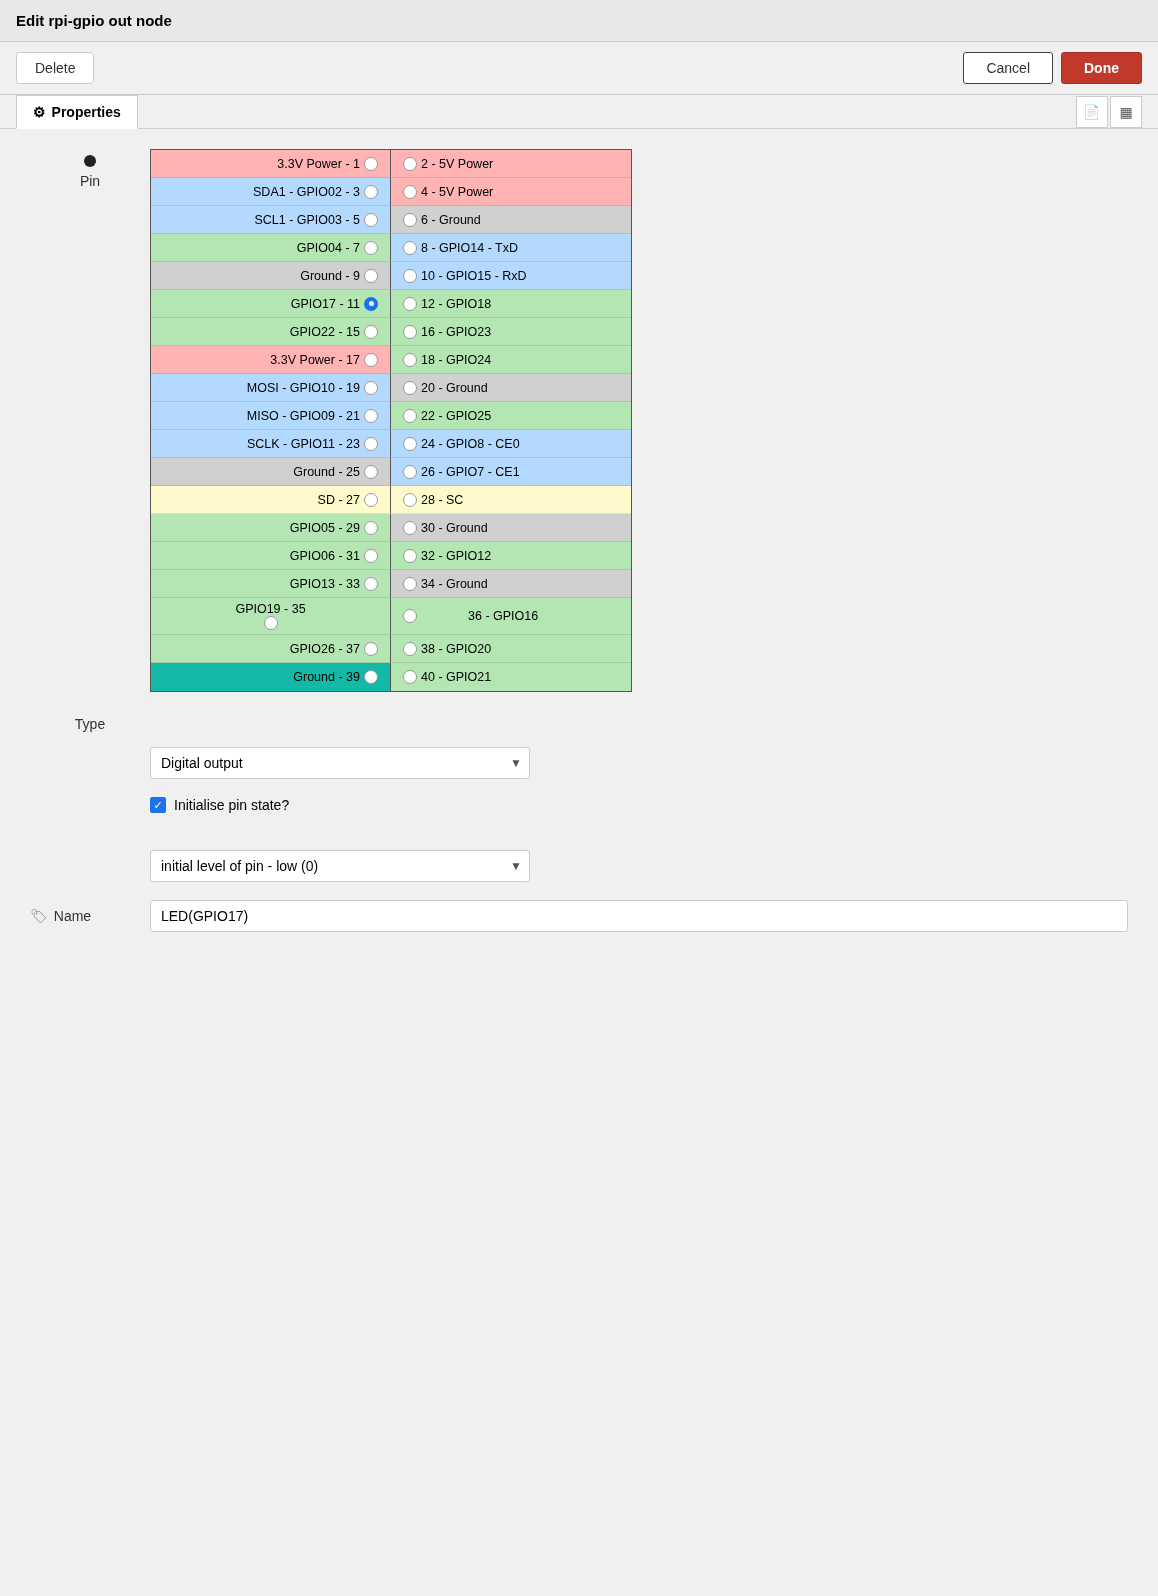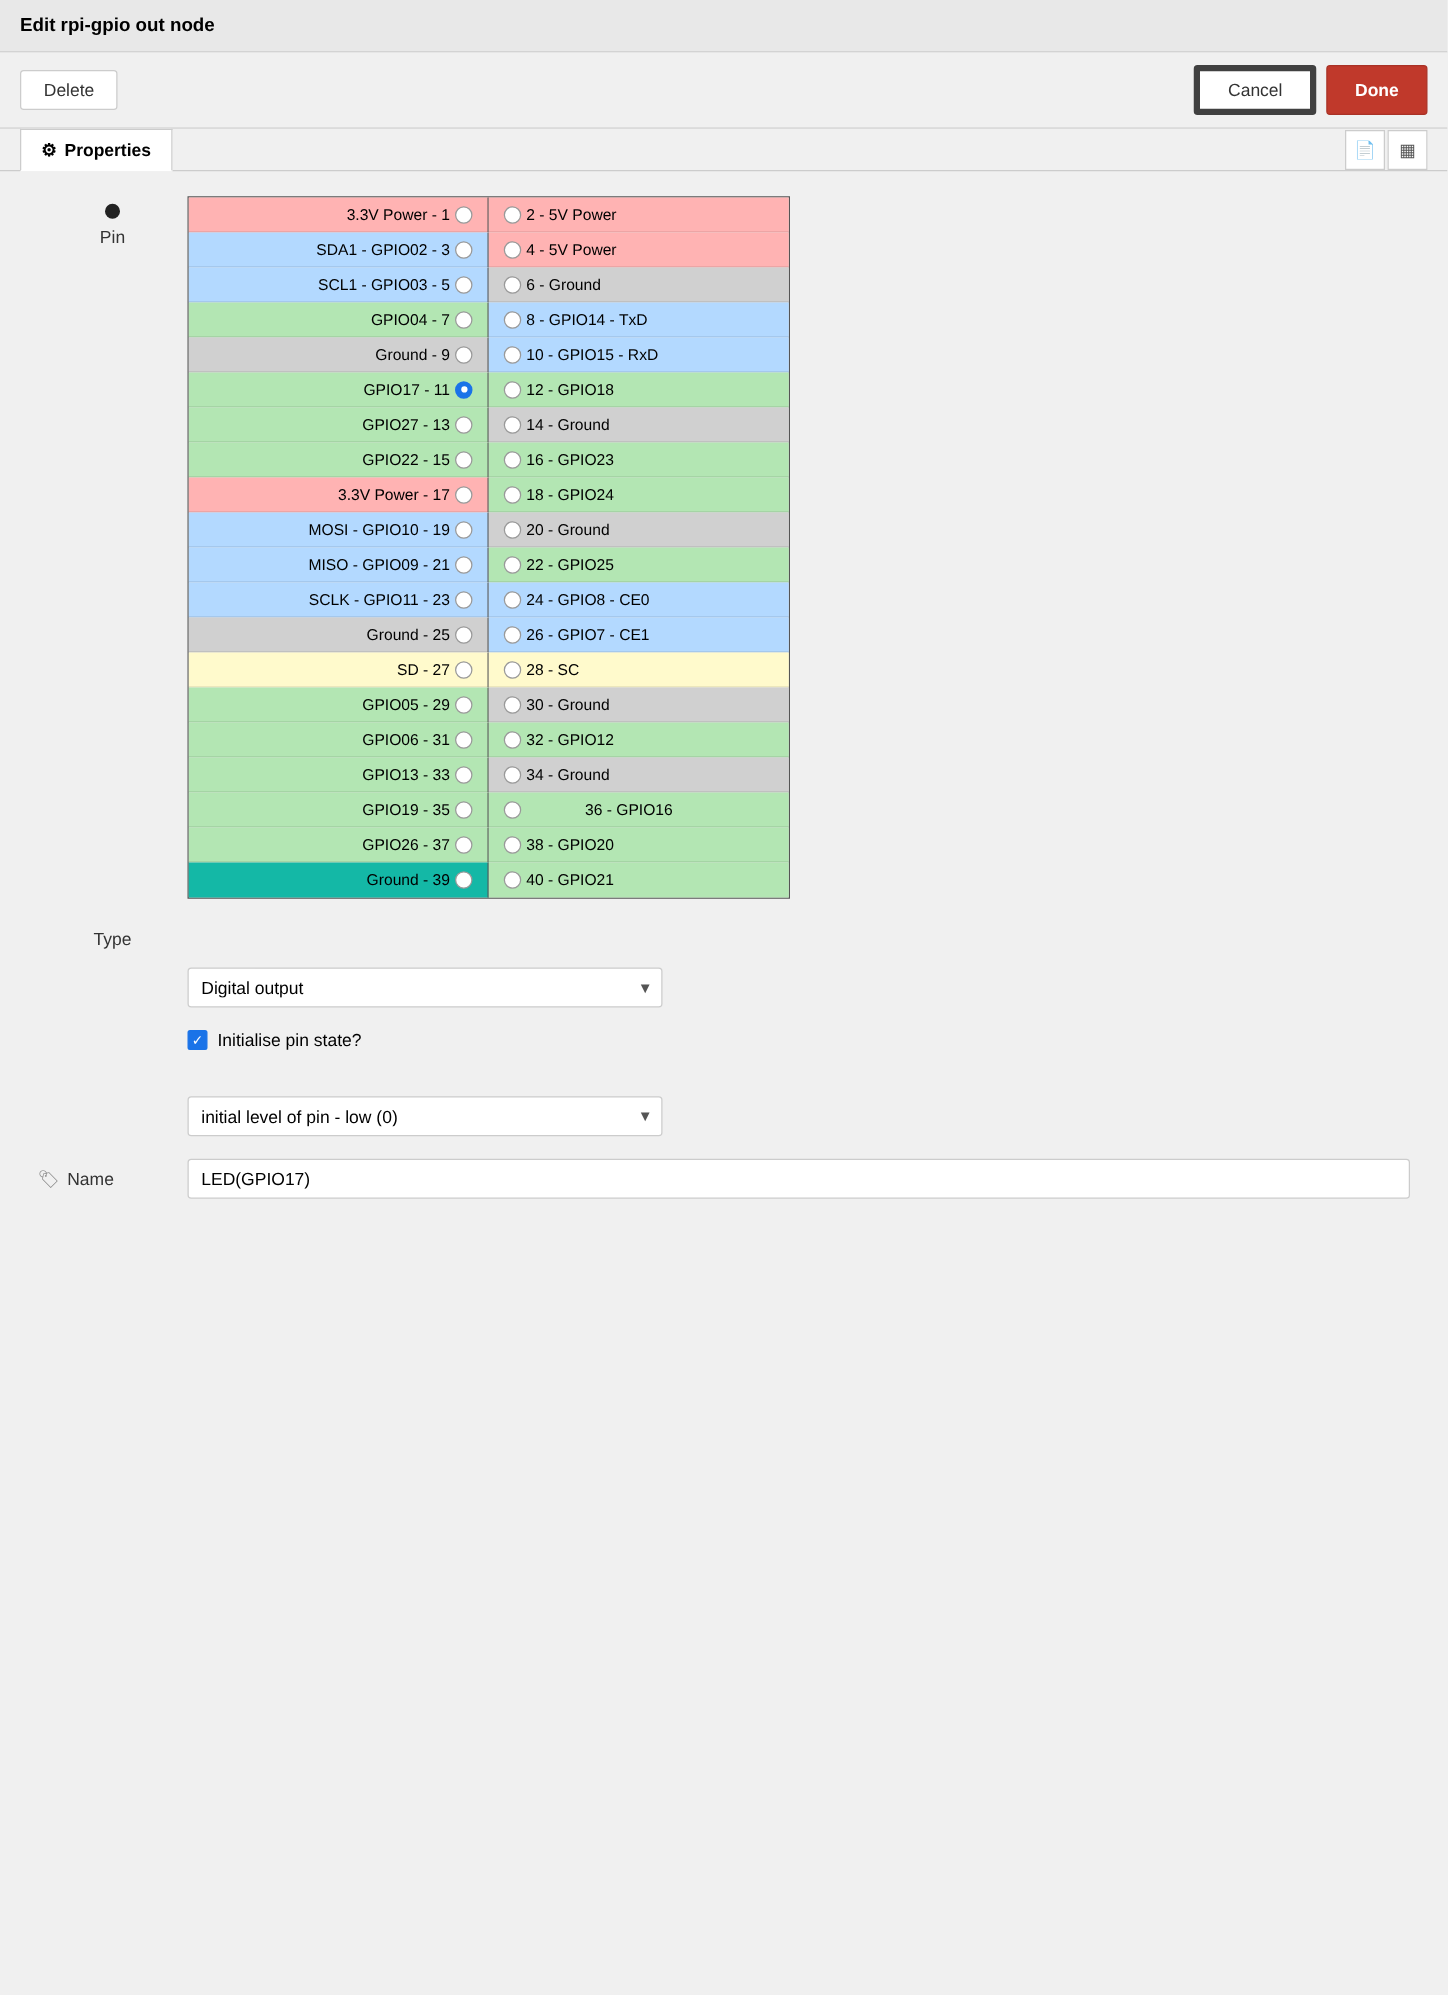--- a/index.html
+++ b/index.html
@@ -37,21 +37,21 @@
       border: 1px solid #ccc;
       padding: 7px 18px;
       border-radius: 3px;
       cursor: pointer;
       font-size: 14px;
       color: #333;
     }
     .toolbar-right { display: flex; gap: 8px; }
     .btn-cancel {
       background: #fff;
-      border: 5px solid #404040;
+      border: 1px solid #404040;
       padding: 7px 22px;
       border-radius: 3px;
       cursor: pointer;
       font-size: 14px;
       color: #333;
     }
     .btn-done {
       background: #c0392b;
       border: 1px solid #a93226;
       padding: 7px 22px;
@@ -333,30 +333,20 @@
               <span>GPIO17 - 11</span>
               <div class="pin-radio selected"></div>
             </div>
             <div class="pin-cell" style="background-color: rgb(179, 230, 179);">
               <div class="pin-radio"></div>
               <span>12 - GPIO18</span>
             </div>
           </div>
           <div class="pin-row">
             <div class="pin-cell" style="background-color: rgb(179, 230, 179);">
-              <span>GPIO27 - 13</span>
-              <div class="pin-radio"></div>
-            </div>
-            <div class="pin-cell" style="background-color: rgb(208, 208, 208);">
-              <div class="pin-radio"></div>
-              <span>14 - Ground</span>
-            </div>
-          </div>
-          <div class="pin-row">
-            <div class="pin-cell" style="background-color: rgb(179, 230, 179);">
               <span>GPIO22 - 15</span>
               <div class="pin-radio"></div>
             </div>
             <div class="pin-cell" style="background-color: rgb(179, 230, 179);">
               <div class="pin-radio"></div>
               <span>16 - GPIO23</span>
             </div>
           </div>
           <div class="pin-row">
             <div class="pin-cell" style="background-color: rgb(255, 179, 179);">
@@ -442,21 +432,21 @@
             <div class="pin-cell" style="background-color: rgb(179, 230, 179);">
               <span>GPIO13 - 33</span>
               <div class="pin-radio"></div>
             </div>
             <div class="pin-cell" style="background-color: rgb(208, 208, 208);">
               <div class="pin-radio"></div>
               <span>34 - Ground</span>
             </div>
           </div>
           <div class="pin-row">
-            <div class="pin-cell" style="background-color: rgb(179, 230, 179);">
+            <div class="pin-cell" style="background-color: rgb(179, 230, 179); flex-direction: column;">
               <span>GPIO19 - 35</span>
               <div class="pin-radio"></div>
             </div>
             <div class="pin-cell" style="background-color: rgb(179, 230, 179); gap: 47px;">
               <div class="pin-radio"></div>
               <span>36 - GPIO16</span>
             </div>
           </div>
           <div class="pin-row">
             <div class="pin-cell" style="background-color: rgb(179, 230, 179);">

